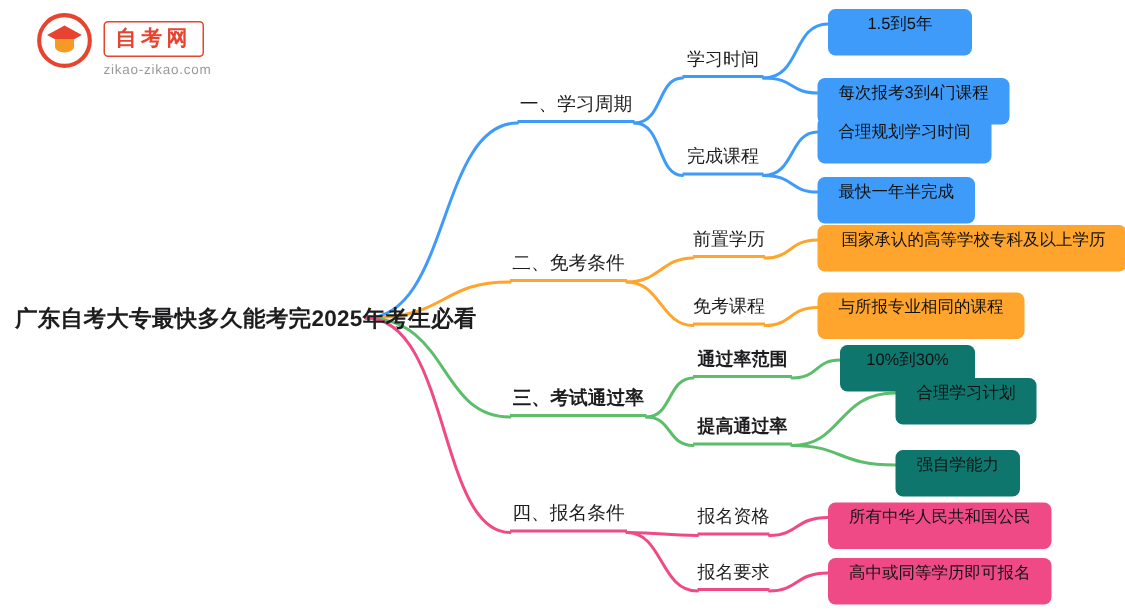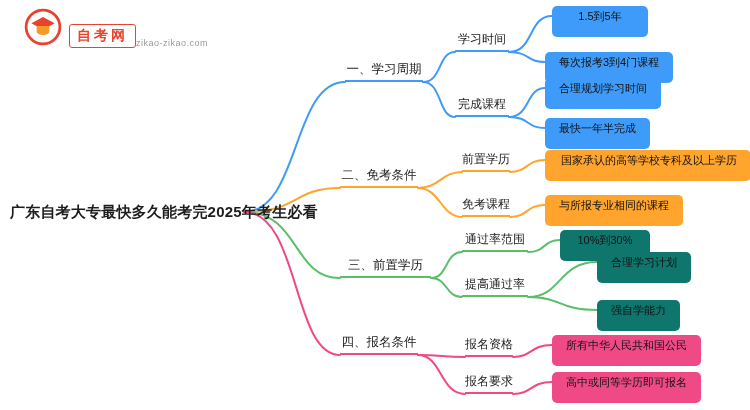--- a/index.html
+++ b/index.html
@@ -14,26 +14,26 @@
   .root-label { font-size:15px; font-weight:bold; letter-spacing:0.2px; }
 
   .topic { font-size:12.5px; text-align:center; height:22px; line-height:19px; border-bottom:2px solid; }
   .sub   { font-size:12px;   text-align:center; height:22px; line-height:19px; border-bottom:2px solid; }
 
   .leaf { font-size:11px; height:31px; line-height:21px; padding:0 14px; border-radius:5px;
           color:#111; text-align:center; }
 
   .c1 { border-color:#3F9BF9; } .bg1 { background:#3F9BF9; }
   .c2 { border-color:#FFA42C; } .bg2 { background:#FFA42C; }
-  .c3 { border-color:#5CBE6A; } .bg3 { background:#0f766e; }
+  .c3 { border-color:#5CBE6A;font-weight:bold; } .bg3 { background:#0f766e; }
   .c4 { border-color:#EF4A85; } .bg4 { background:#EF4A85; }
 
   .logo { position:absolute; left:24px; top:8px; display:flex; align-items:flex-start; }
   .logo-icon { width:38px; height:38px; margin-right:7px; }
-  .logo-text-wrap { display:flex; flex-direction:row; align-items:flex-end; margin-top:16px; }
+  .logo-text-wrap { display:flex; flex-direction:column; align-items:flex-start; margin-top:6px; }
   .logo-name { color:#e8432e; border:1.5px solid #e8432e; border-radius:3px;
                font-size:14px; font-weight:bold; letter-spacing:3px; padding:2px 7px; }
   .logo-url { color:#9a9a9a; font-size:9px; margin-top:3px; letter-spacing:0.5px; }
 </style>
 </head>
 <body>
 
 <div class="canvas">
 
   <svg class="edges" viewBox="0 0 750 410">
@@ -87,21 +87,21 @@
   <div class="node leaf bg1" style="left:545px;top:52px;">每次报考3到4门课程</div>
   <div class="node leaf bg1" style="left:545px;top:78px;">合理规划学习时间</div>
   <div class="node leaf bg1" style="left:545px;top:118px;">最快一年半完成</div>
 
   <div class="node topic c2" style="left:340px;top:166px;width:78px;">二、免考条件</div>
   <div class="node sub c2" style="left:462px;top:150px;width:48px;">前置学历</div>
   <div class="node sub c2" style="left:462px;top:195px;width:48px;">免考课程</div>
   <div class="node leaf bg2" style="left:545px;top:150px;padding-left:16px;">国家承认的高等学校专科及以上学历</div>
   <div class="node leaf bg2" style="left:545px;top:195px;">与所报专业相同的课程</div>
 
-  <div class="node topic c3" style="left:340px;top:256px;width:91px;">三、前置学历</div>
+  <div class="node topic c3" style="left:340px;top:256px;width:91px;">三、考试通过率</div>
   <div class="node sub c3" style="left:462px;top:230px;width:66px;">通过率范围</div>
   <div class="node sub c3" style="left:462px;top:275px;width:66px;">提高通过率</div>
   <div class="node leaf bg3" style="left:560px;top:230px;min-width:90px;">10%到30%</div>
   <div class="node leaf bg3" style="left:597px;top:252px;">合理学习计划</div>
   <div class="node leaf bg3" style="left:597px;top:300px;">强自学能力</div>
 
   <div class="node topic c4" style="left:340px;top:333px;width:78px;">四、报名条件</div>
   <div class="node sub c4" style="left:465px;top:335px;width:48px;">报名资格</div>
   <div class="node sub c4" style="left:465px;top:372px;width:48px;">报名要求</div>
   <div class="node leaf bg4" style="left:552px;top:335px;">所有中华人民共和国公民</div>

